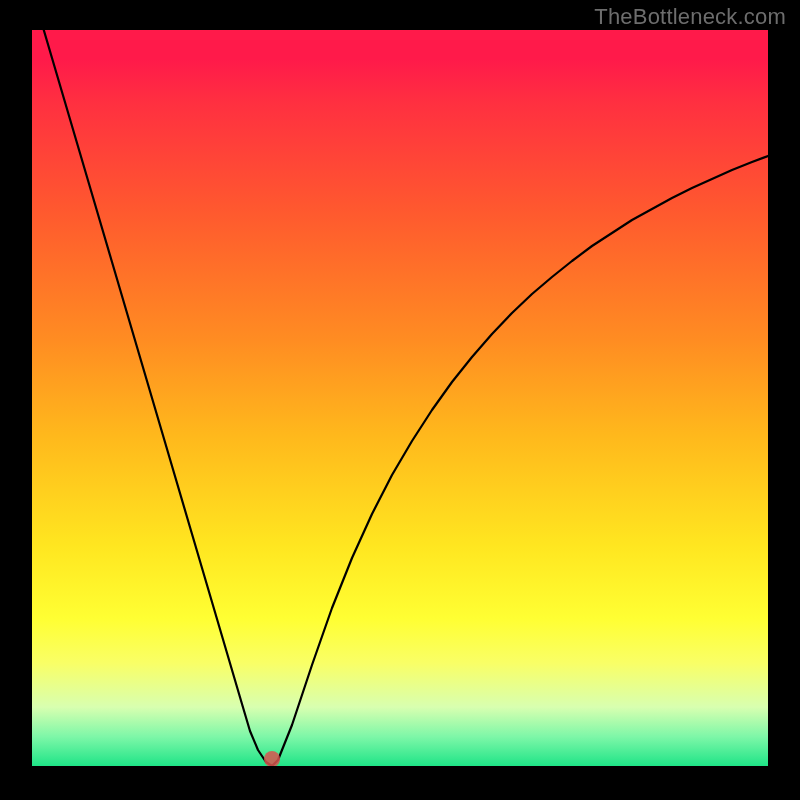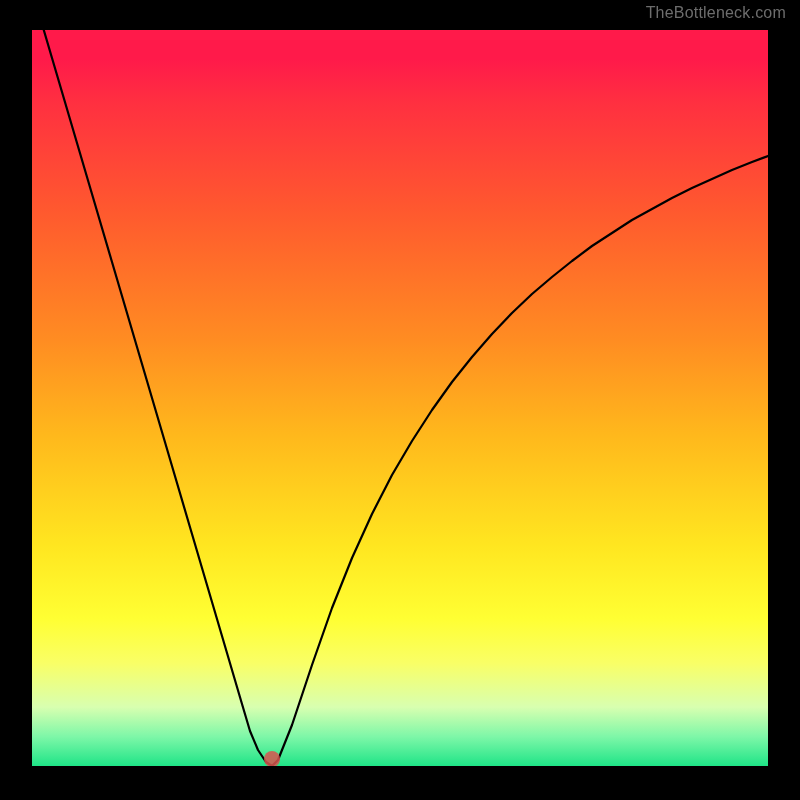--- a/index.html
+++ b/index.html
@@ -15,21 +15,21 @@
     width: 800px;
     height: 800px;
     background: #000;
     position: relative;
   }
   .watermark {
     position: absolute;
     top: 4px;
     right: 14px;
     color: #6d6d6d;
-    font-size: 16px;
+    font-size: 22px;
     font-weight: 400;
     z-index: 10;
     letter-spacing: 0.2px;
   }
   .plot-area {
     position: absolute;
     left: 32px;
     top: 30px;
     width: 736px;
     height: 736px;

